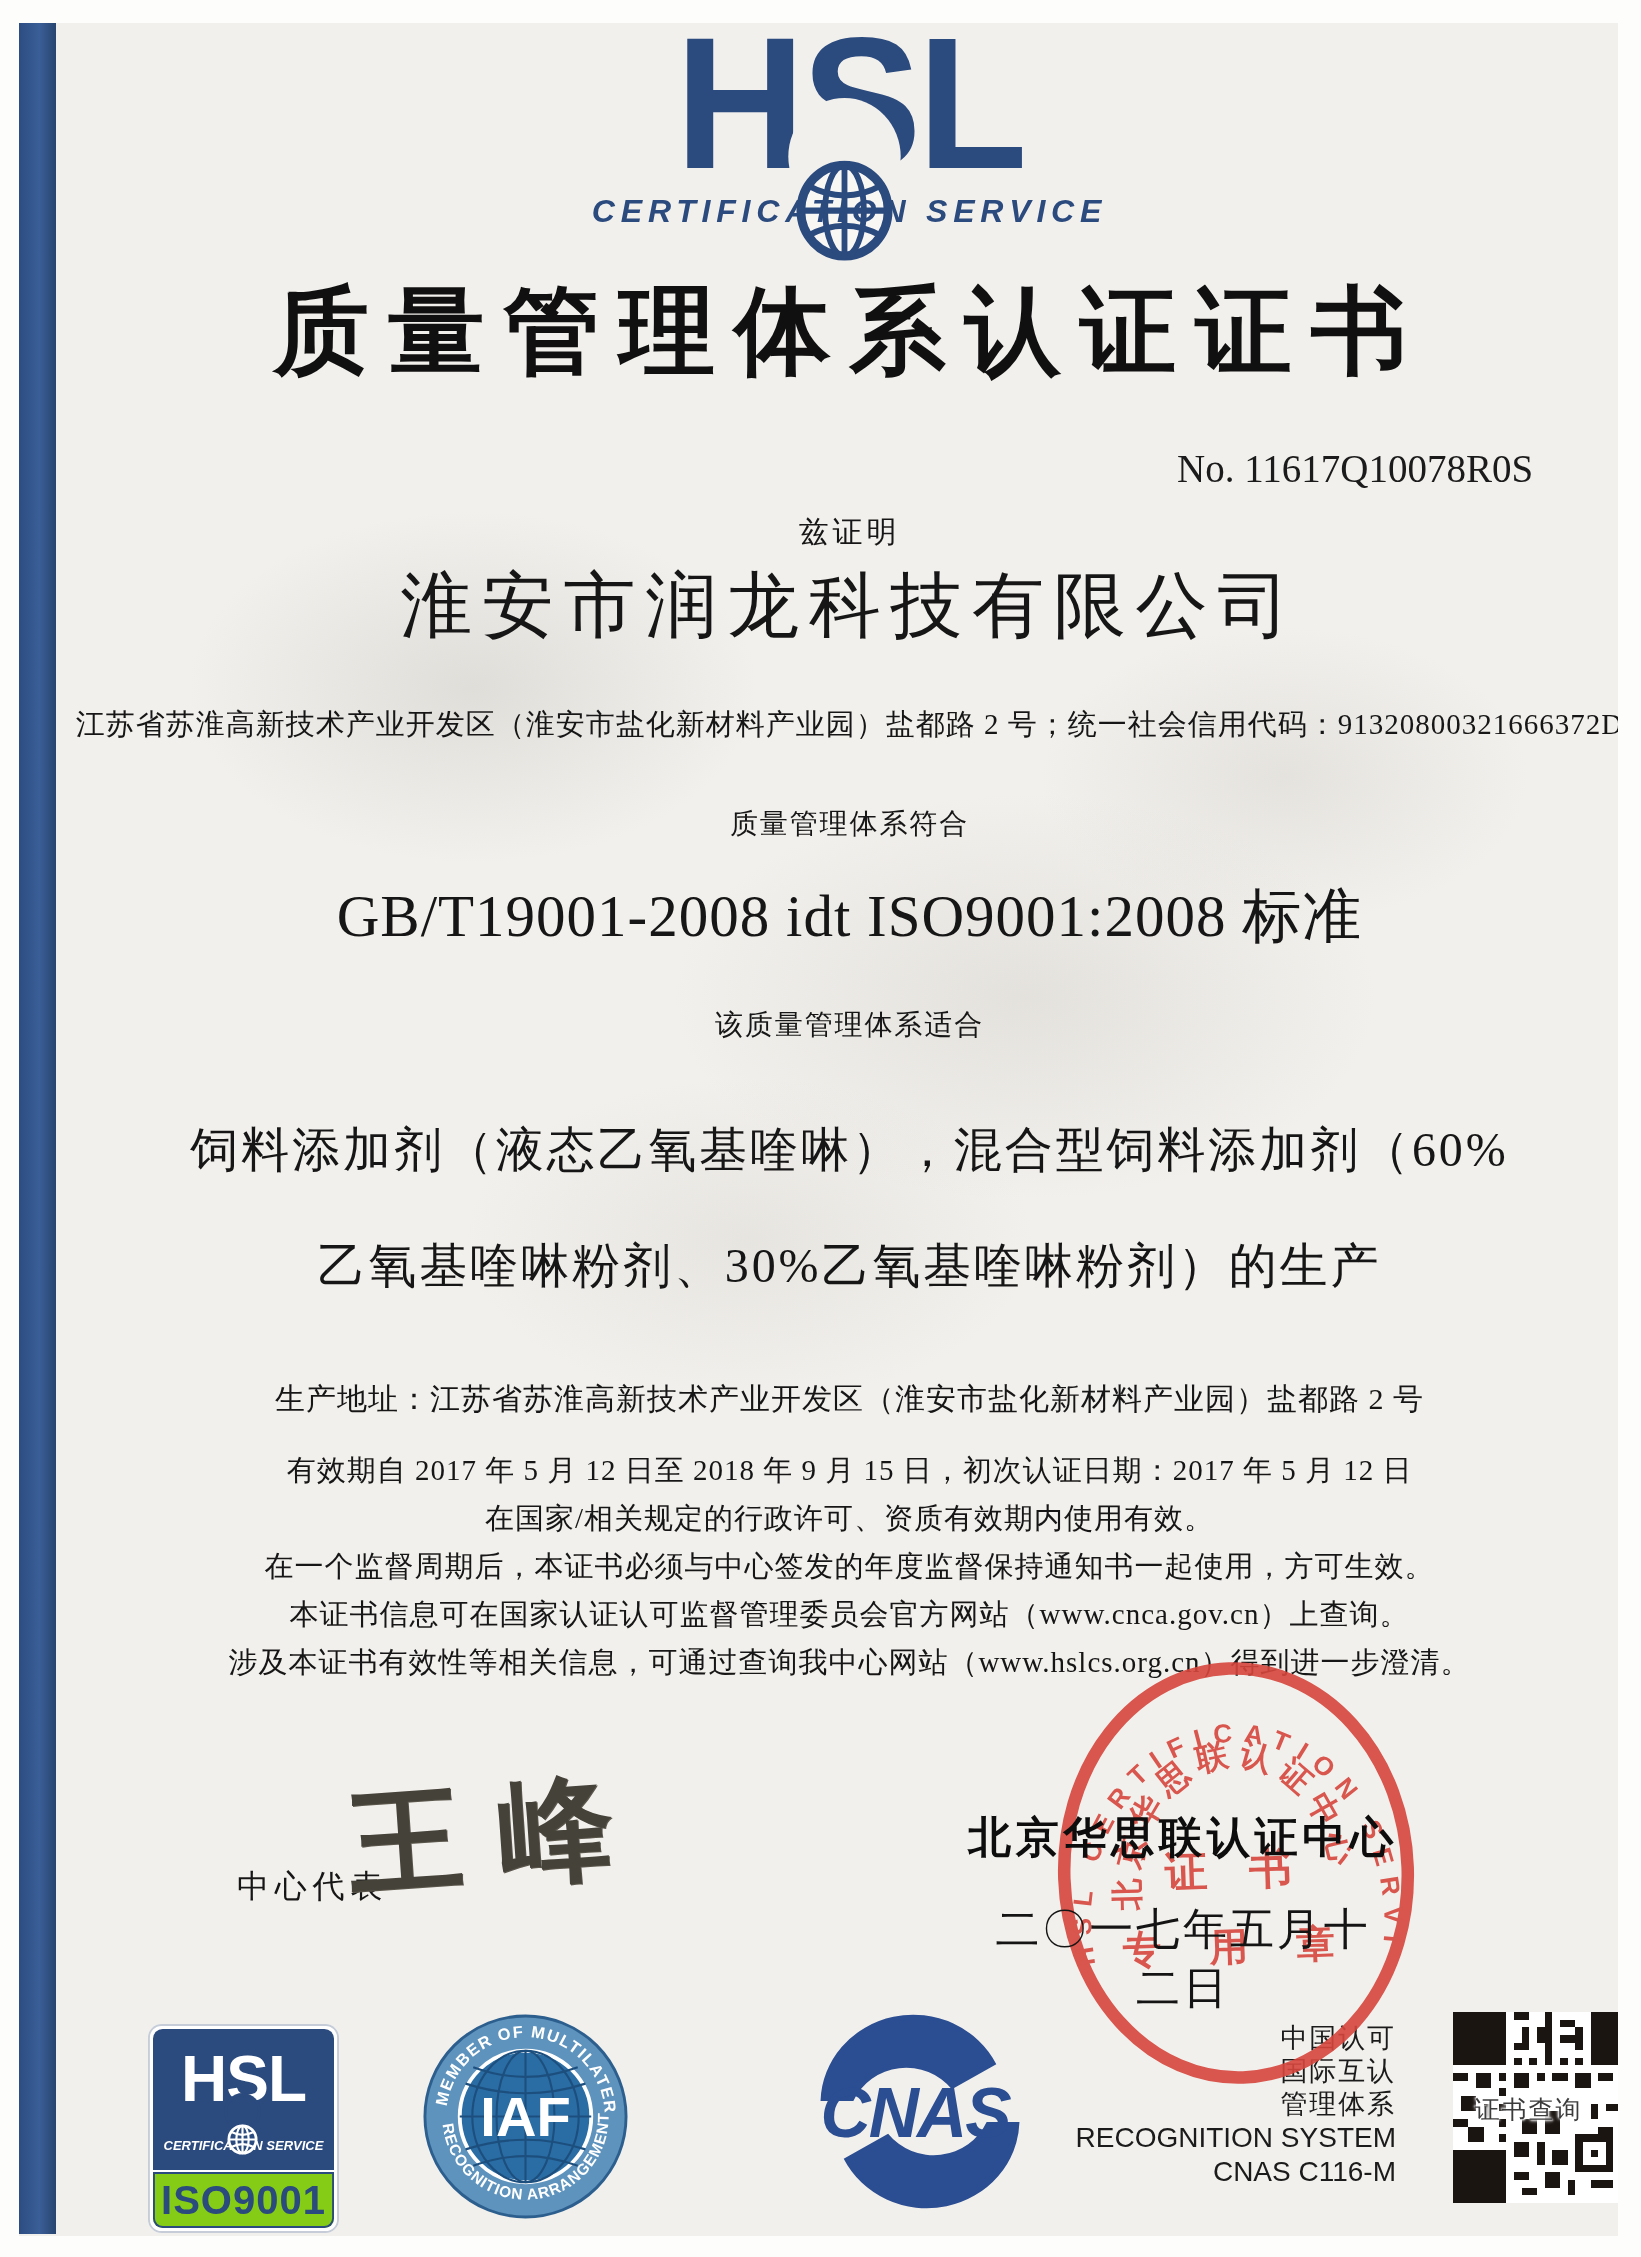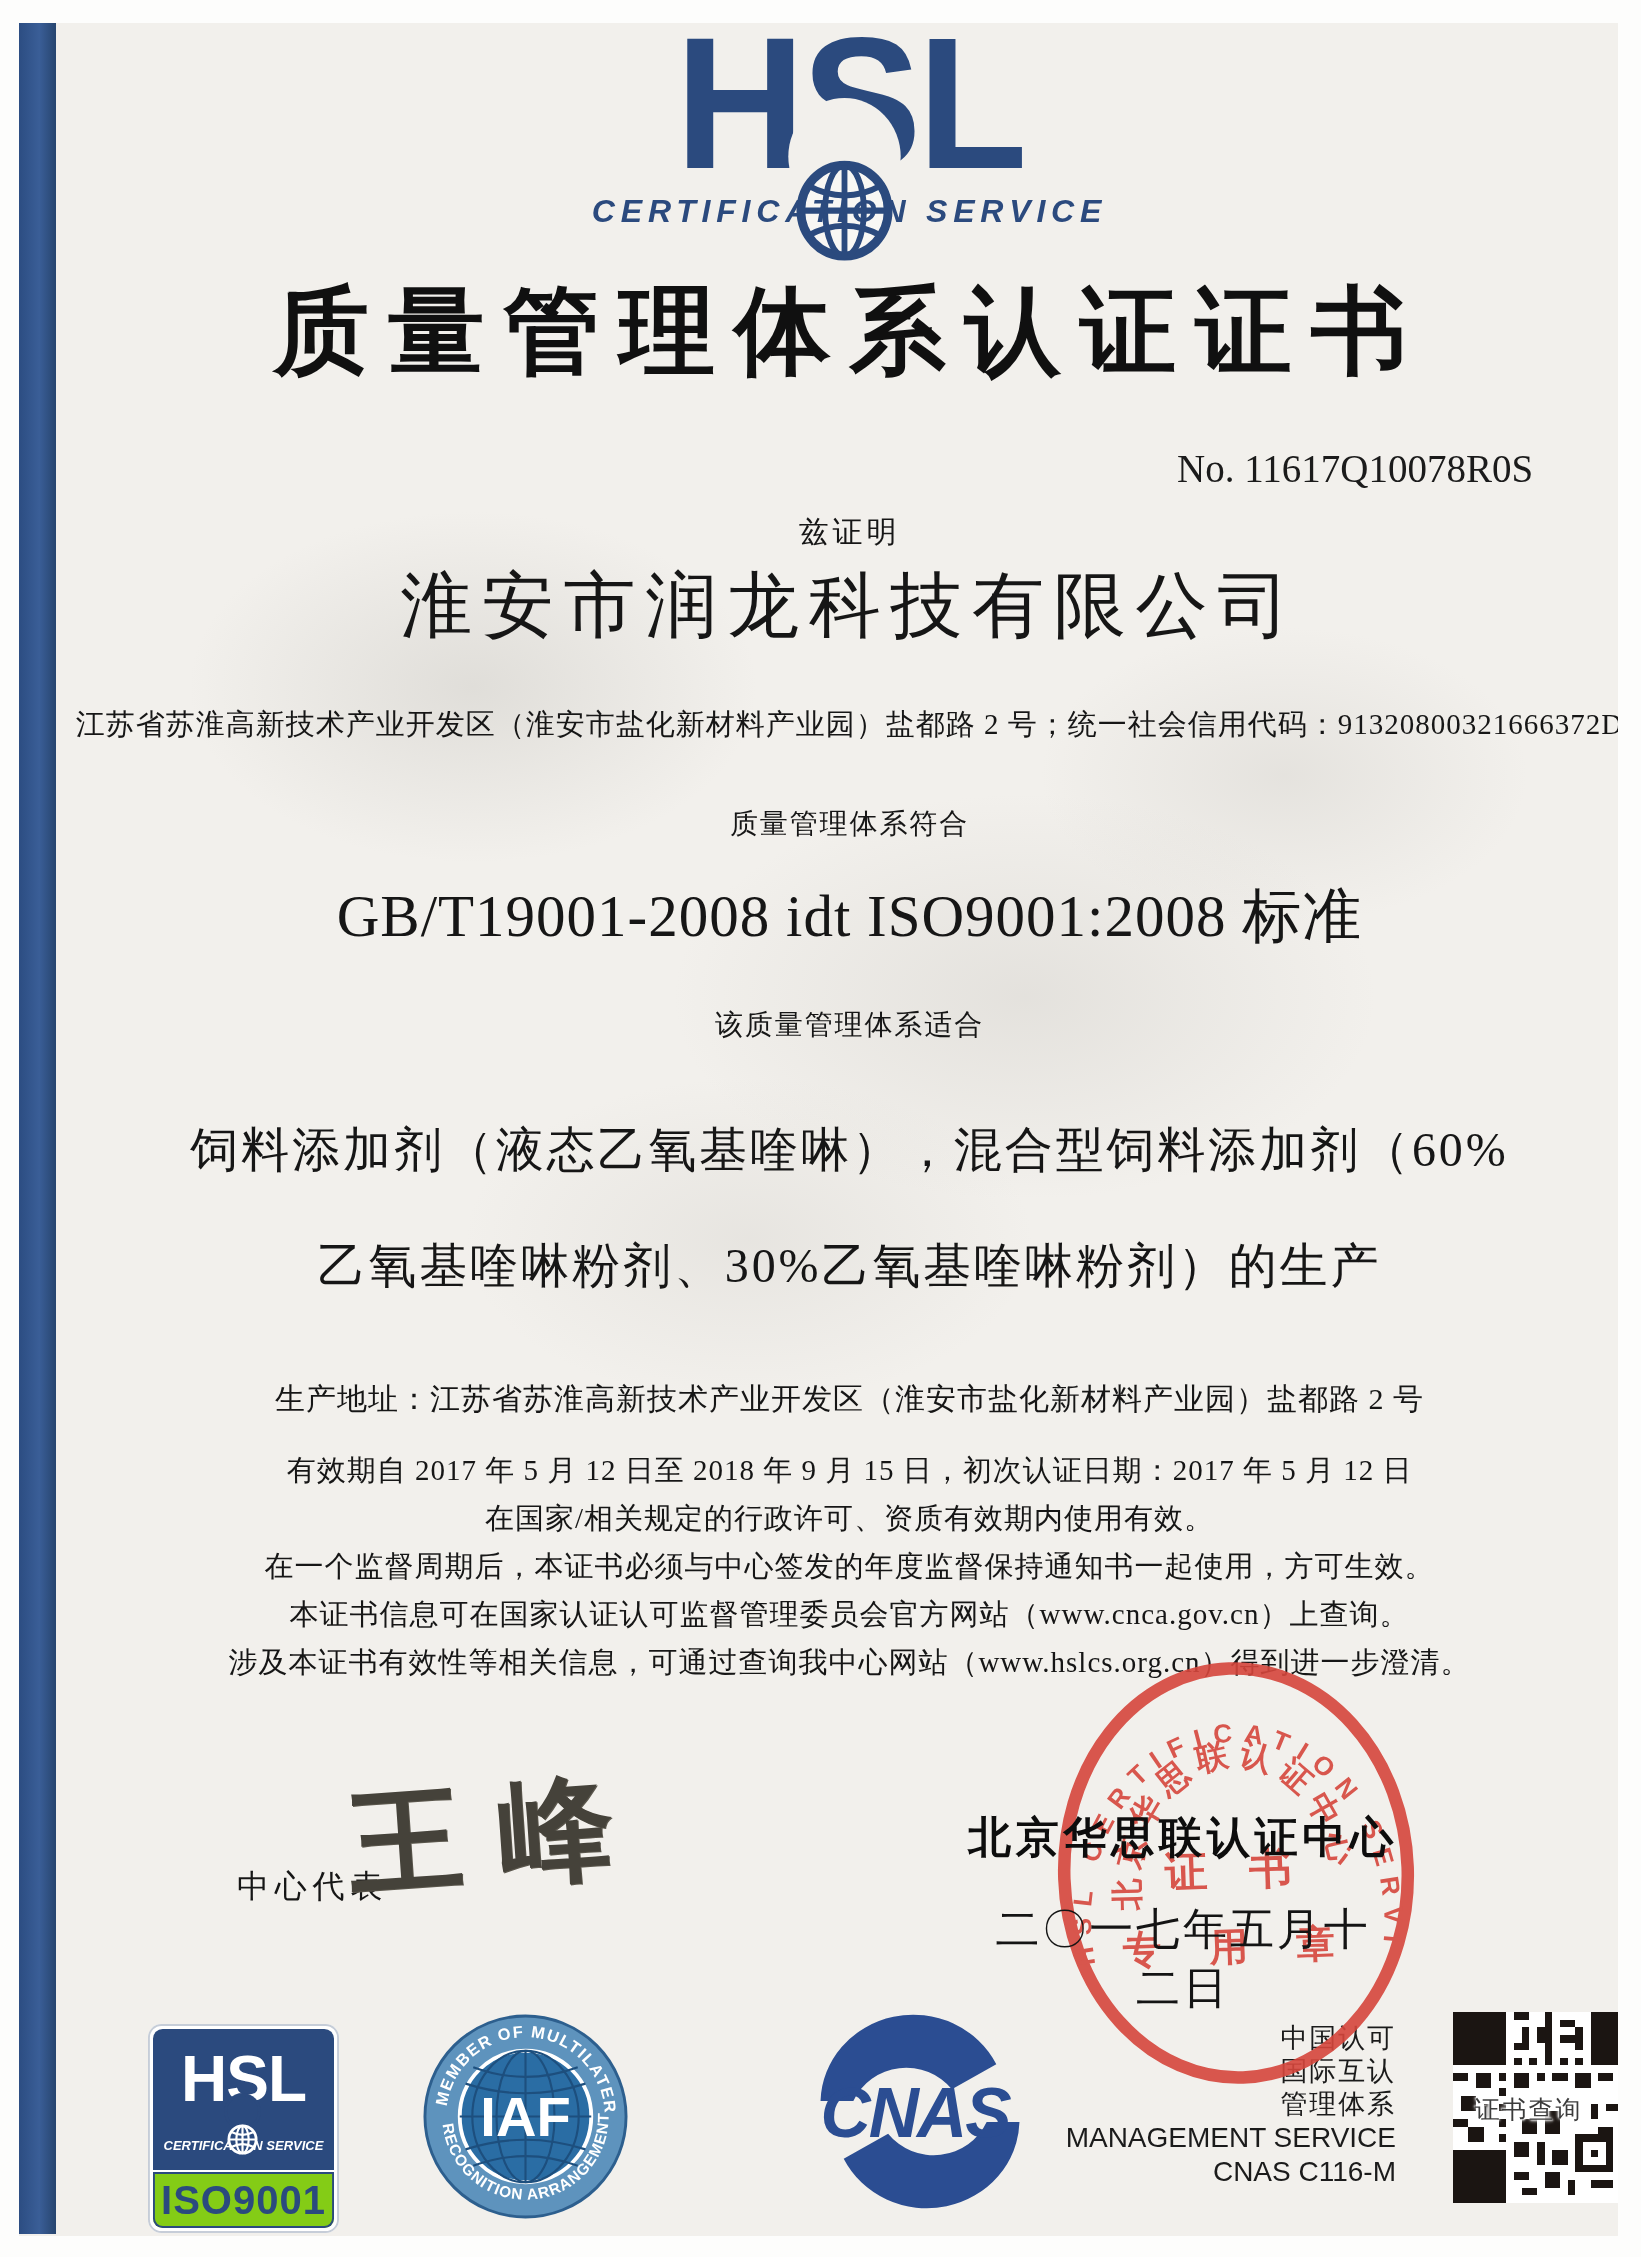--- a/index.html
+++ b/index.html
@@ -199,21 +199,21 @@
     <svg width="226" height="207" viewBox="0 0 234 214">
       <path d="M 14,96 A 96,92 0 0 1 196,58 L 150,84 A 60,58 0 0 0 48,96 Z" fill="#2b4d92"></path>
       <path d="M 220,118 A 96,92 0 0 1 38,156 L 84,130 A 60,58 0 0 0 186,118 Z" fill="#2b4d92"></path>
       <text x="112" y="133" text-anchor="middle" font-family="Liberation Sans, DejaVu Sans, sans-serif" font-size="72" font-weight="900" font-style="italic" fill="#2b4d92" letter-spacing="-2">CNAS</text>
     </svg>
   </div>
   <div class="abs cnas-text">
     <div class="zh">中国认可</div>
     <div class="zh">国际互认</div>
     <div class="zh">管理体系</div>
-    <div class="en">MANAGEMENT SERVICE</div>
+    <div class="en">RECOGNITION SYSTEM</div>
     <div class="en">CNAS C116-M</div>
   </div>
 
   <div class="abs qr-box">
     <svg width="191" height="191" viewBox="0 0 25 25" shape-rendering="crispEdges">
       <rect x="0" y="0" width="25" height="25" fill="#ffffff"></rect>
       <g fill="#1b1512">
         <rect x="0" y="0" width="7" height="7"></rect>
           <rect x="18" y="0" width="7" height="7"></rect>
           <rect x="0" y="18" width="7" height="7"></rect>

